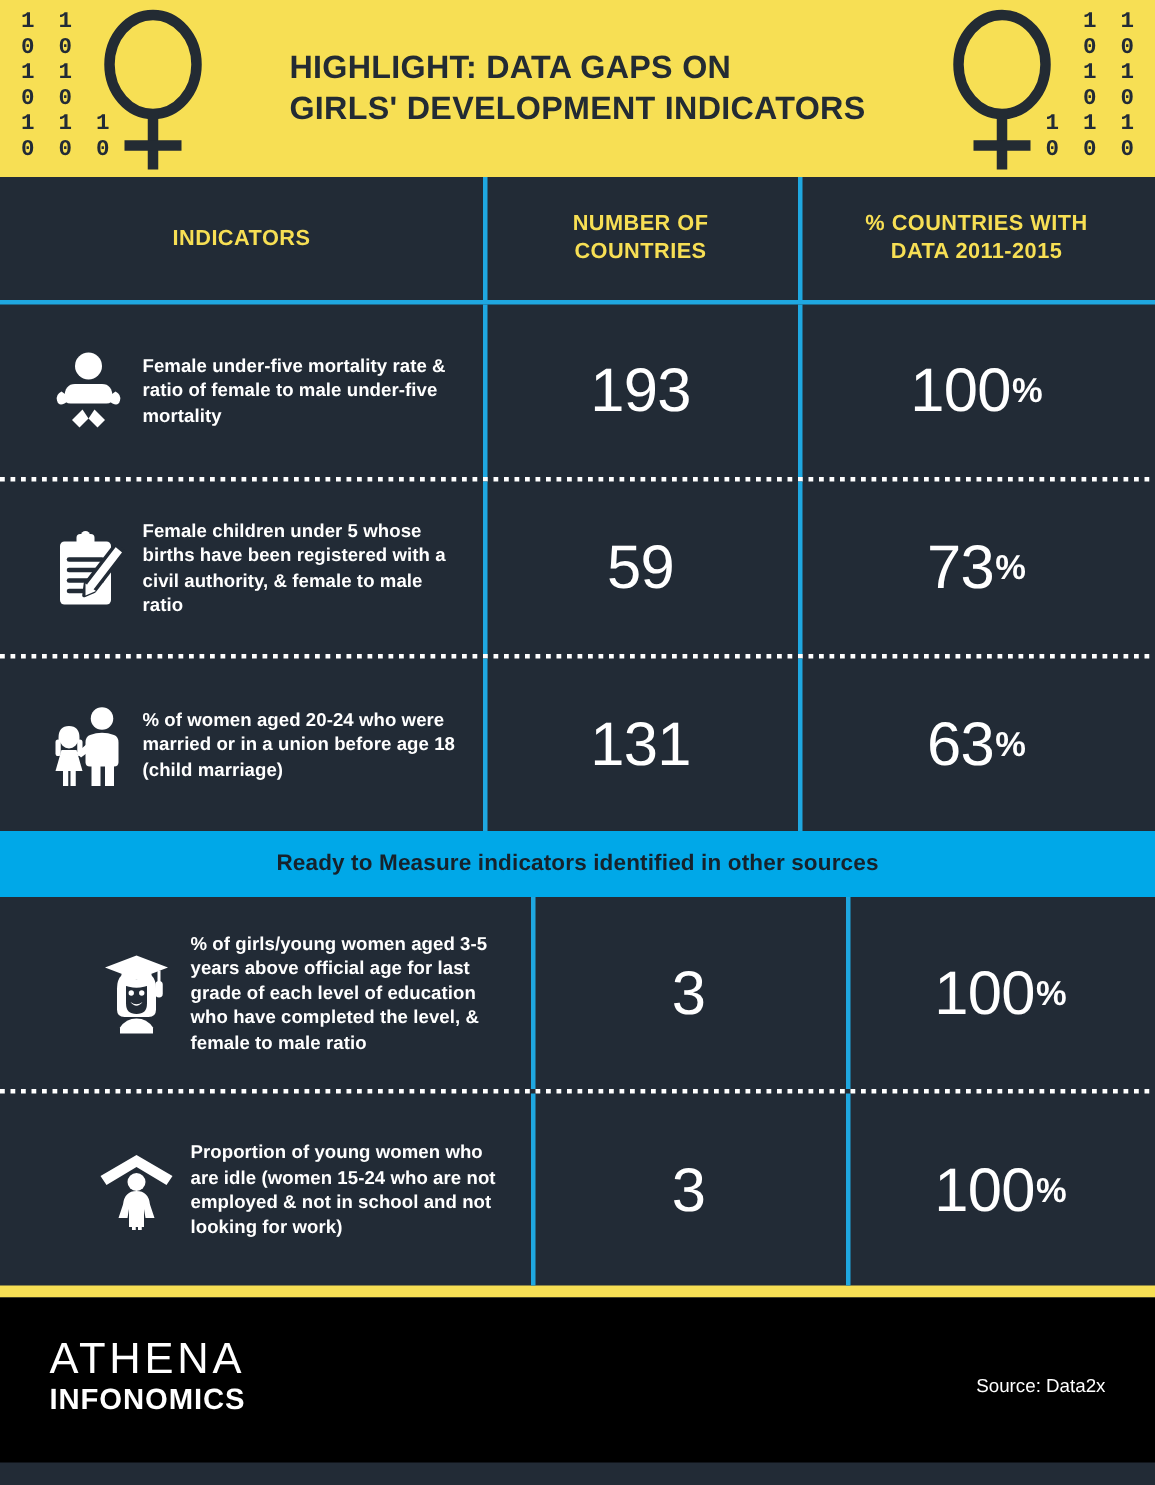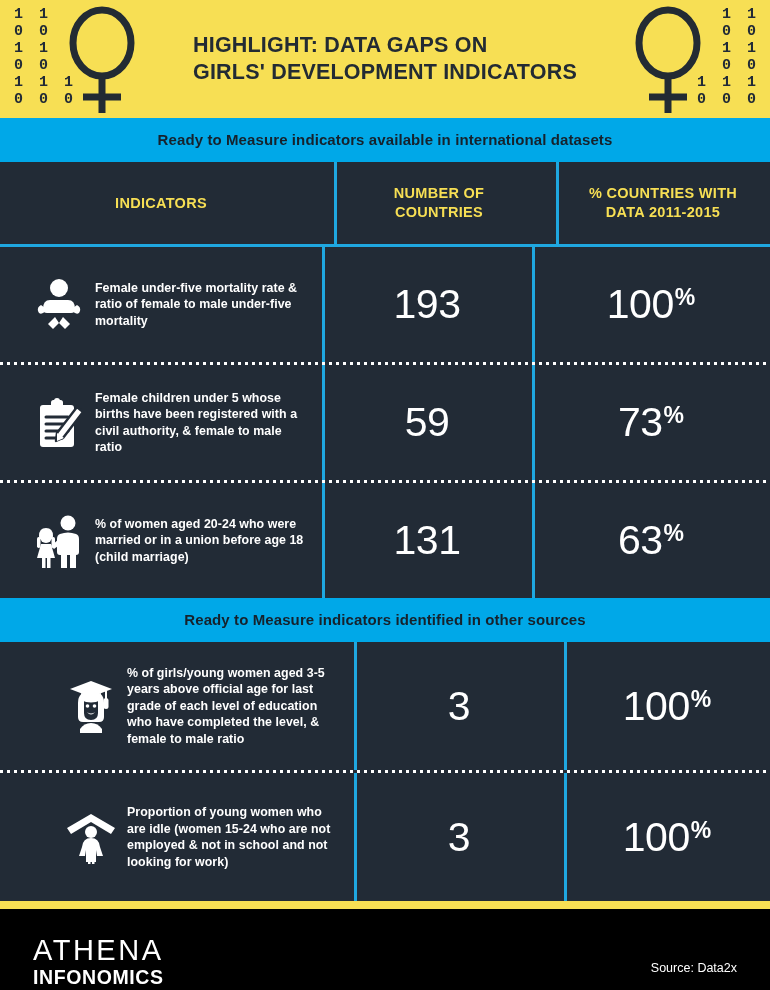--- a/index.html
+++ b/index.html
@@ -93,21 +93,21 @@
   .col-num { width: 210px; flex: 0 0 210px; position: relative; }
   .col-pct { flex: 1 1 auto; position: relative; }
   .col-num::before, .col-pct::before {
     content: "";
     position: absolute;
     left: 0; top: 0; bottom: 0;
     width: 3px;
     background: #1fa7e0;
   }
 
-  .head-row { height: 82px; gap: 12px; }
+  .head-row { height: 82px; }
   .head-cell {
     display: flex;
     align-items: center;
     justify-content: center;
     height: 100%;
     color: #f7df54;
     font-weight: 700;
     font-size: 14.5px;
     line-height: 19px;
     text-align: center;
@@ -153,21 +153,21 @@
     color: #ffffff;
   }
   .big-num {
     font-size: 41px;
     font-weight: 400;
     letter-spacing: -0.5px;
     line-height: 1;
   }
   .pct-inner {
     display: flex;
-    align-items: flex-start;
+    align-items: center;
     justify-content: center;
   }
   .pct-sign {
     font-size: 23px;
     font-weight: 700;
     margin-left: 1px;
   }
 
   .dotted-sep {
     height: 3px;
@@ -265,21 +265,20 @@
 0</div>
       <div class="binary-col">1
 0
 1
 0
 1
 0</div>
     </div>
   </div>
 
-  <div class="banner">Ready to Measure indicators available in international datasets</div>
 
   <div class="table">
 
     <div class="row head-row">
       <div class="col-ind">
         <div class="head-cell">INDICATORS</div>
       </div>
       <div class="col-num">
         <div class="head-cell">
           <div>

